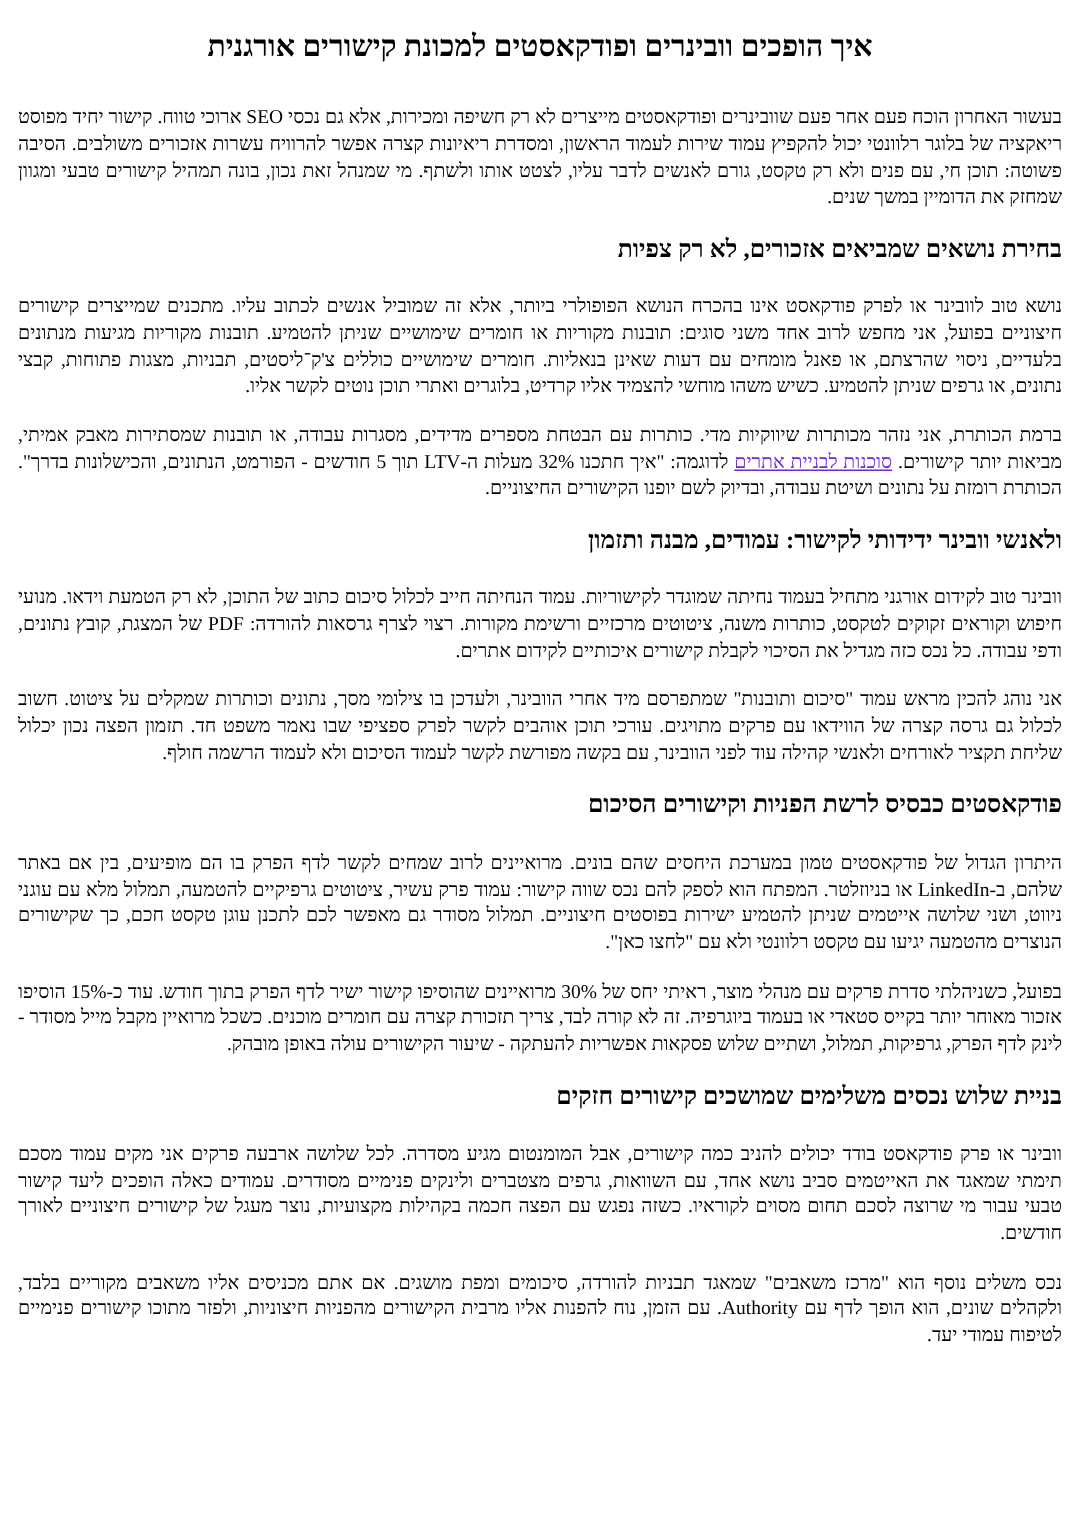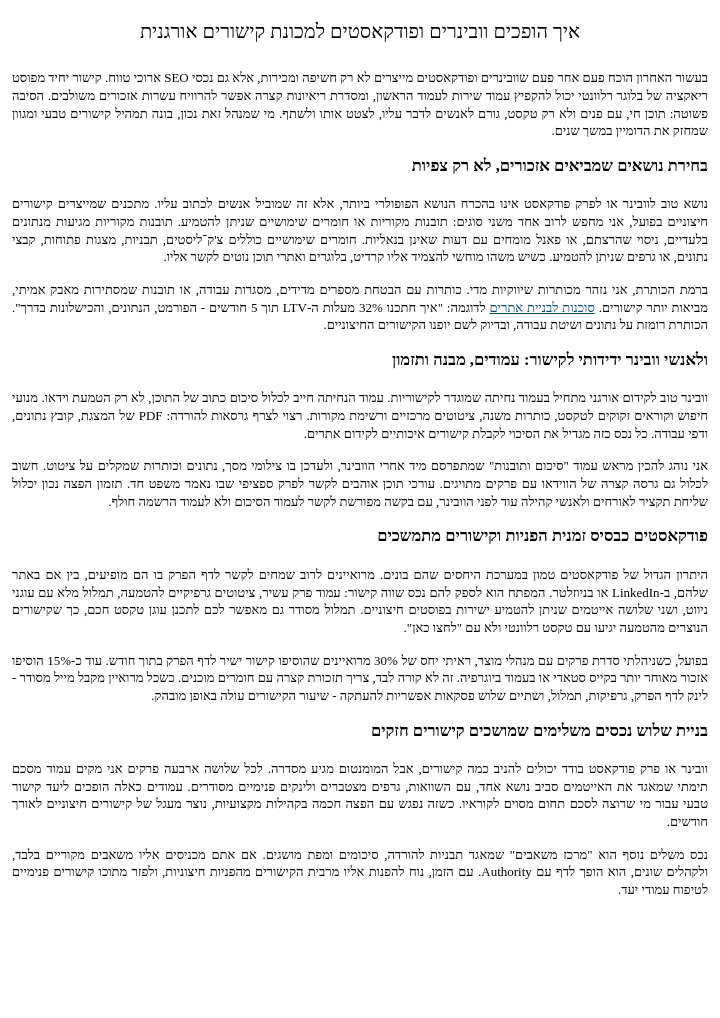--- a/index.html
+++ b/index.html
@@ -13,57 +13,57 @@
     box-sizing: border-box;
     padding: 10px 12px 16px 12px;
     direction: rtl;
     color: #000000;
     font-family: "Liberation Serif", "DejaVu Serif", serif;
     font-size: 13px;
     line-height: 1.36;
   }
   h1.doc-title {
     font-size: 20px;
-    font-weight: normal;
+    font-weight: bold;
     text-align: center;
     margin: 8px 0 24px 0;
   }
   h2.section-heading {
     font-size: 16.5px;
     font-weight: bold;
     text-align: right;
     margin: 12px 0 18px 0;
   }
   p.para {
     text-align: justify;
     margin: 15px 0;
   }
   a.inline-link {
-    color: #0c4a6e;
+    color: #6d28d9;
     text-decoration: underline;
   }
 </style>
 </head>
 <body>
 
 <div class="page">
 
   <h1 class="doc-title">איך הופכים וובינרים ופודקאסטים למכונת קישורים אורגנית</h1>
 
   <p class="para">בעשור האחרון הוכח פעם אחר פעם שוובינרים ופודקאסטים מייצרים לא רק חשיפה ומכירות, אלא גם נכסי SEO ארוכי טווח. קישור יחיד מפוסט ריאקציה של בלוגר רלוונטי יכול להקפיץ עמוד שירות לעמוד הראשון, ומסדרת ריאיונות קצרה אפשר להרוויח עשרות אזכורים משולבים. הסיבה פשוטה: תוכן חי, עם פנים ולא רק טקסט, גורם לאנשים לדבר עליו, לצטט אותו ולשתף. מי שמנהל זאת נכון, בונה תמהיל קישורים טבעי ומגוון שמחזק את הדומיין במשך שנים.</p>
 
   <h2 class="section-heading">בחירת נושאים שמביאים אזכורים, לא רק צפיות</h2>
   <p class="para">נושא טוב לוובינר או לפרק פודקאסט אינו בהכרח הנושא הפופולרי ביותר, אלא זה שמוביל אנשים לכתוב עליו. מתכנים שמייצרים קישורים חיצוניים בפועל, אני מחפש לרוב אחד משני סוגים: תובנות מקוריות או חומרים שימושיים שניתן להטמיע. תובנות מקוריות מגיעות מנתונים בלעדיים, ניסוי שהרצתם, או פאנל מומחים עם דעות שאינן בנאליות. חומרים שימושיים כוללים צ'ק־ליסטים, תבניות, מצגות פתוחות, קבצי נתונים, או גרפים שניתן להטמיע. כשיש משהו מוחשי להצמיד אליו קרדיט, בלוגרים ואתרי תוכן נוטים לקשר אליו.</p>
   <p class="para"><span>ברמת הכותרת, אני נזהר מכותרות שיווקיות מדי. כותרות עם הבטחת מספרים מדידים, מסגרות עבודה, או תובנות שמסתירות מאבק אמיתי, מביאות יותר קישורים. </span><a href="#" class="inline-link">סוכנות לבניית אתרים</a><span> לדוגמה: "איך חתכנו 32% מעלות ה-LTV תוך 5 חודשים - הפורמט, הנתונים, והכישלונות בדרך". הכותרת רומזת על נתונים ושיטת עבודה, ובדיוק לשם יופנו הקישורים החיצוניים.</span></p>
 
   <h2 class="section-heading">ולאנשי וובינר ידידותי לקישור: עמודים, מבנה ותזמון</h2>
   <p class="para">וובינר טוב לקידום אורגני מתחיל בעמוד נחיתה שמוגדר לקישוריות. עמוד הנחיתה חייב לכלול סיכום כתוב של התוכן, לא רק הטמעת וידאו. מנועי חיפוש וקוראים זקוקים לטקסט, כותרות משנה, ציטוטים מרכזיים ורשימת מקורות. רצוי לצרף גרסאות להורדה: PDF של המצגת, קובץ נתונים, ודפי עבודה. כל נכס כזה מגדיל את הסיכוי לקבלת קישורים איכותיים לקידום אתרים.</p>
   <p class="para">אני נוהג להכין מראש עמוד "סיכום ותובנות" שמתפרסם מיד אחרי הוובינר, ולעדכן בו צילומי מסך, נתונים וכותרות שמקלים על ציטוט. חשוב לכלול גם גרסה קצרה של הווידאו עם פרקים מתויגים. עורכי תוכן אוהבים לקשר לפרק ספציפי שבו נאמר משפט חד. תזמון הפצה נכון יכלול שליחת תקציר לאורחים ולאנשי קהילה עוד לפני הוובינר, עם בקשה מפורשת לקשר לעמוד הסיכום ולא לעמוד הרשמה חולף.</p>
 
-  <h2 class="section-heading">פודקאסטים כבסיס זמנית הפניות וקישורים מתמשכים</h2>
+  <h2 class="section-heading">פודקאסטים כבסיס לרשת הפניות וקישורים הסיכום</h2>
   <p class="para">היתרון הגדול של פודקאסטים טמון במערכת היחסים שהם בונים. מרואיינים לרוב שמחים לקשר לדף הפרק בו הם מופיעים, בין אם באתר שלהם, ב-LinkedIn או בניוזלטר. המפתח הוא לספק להם נכס שווה קישור: עמוד פרק עשיר, ציטוטים גרפיקיים להטמעה, תמלול מלא עם עוגני ניווט, ושני שלושה אייטמים שניתן להטמיע ישירות בפוסטים חיצוניים. תמלול מסודר גם מאפשר לכם לתכנן עוגן טקסט חכם, כך שקישורים הנוצרים מהטמעה יגיעו עם טקסט רלוונטי ולא עם "לחצו כאן".</p>
   <p class="para">בפועל, כשניהלתי סדרת פרקים עם מנהלי מוצר, ראיתי יחס של 30% מרואיינים שהוסיפו קישור ישיר לדף הפרק בתוך חודש. עוד כ-15% הוסיפו אזכור מאוחר יותר בקייס סטאדי או בעמוד ביוגרפיה. זה לא קורה לבד, צריך תזכורת קצרה עם חומרים מוכנים. כשכל מרואיין מקבל מייל מסודר - לינק לדף הפרק, גרפיקות, תמלול, ושתיים שלוש פסקאות אפשריות להעתקה - שיעור הקישורים עולה באופן מובהק.</p>
 
   <h2 class="section-heading">בניית שלוש נכסים משלימים שמושכים קישורים חזקים</h2>
   <p class="para">וובינר או פרק פודקאסט בודד יכולים להניב כמה קישורים, אבל המומנטום מגיע מסדרה. לכל שלושה ארבעה פרקים אני מקים עמוד מסכם תימתי שמאגד את האייטמים סביב נושא אחד, עם השוואות, גרפים מצטברים ולינקים פנימיים מסודרים. עמודים כאלה הופכים ליעד קישור טבעי עבור מי שרוצה לסכם תחום מסוים לקוראיו. כשזה נפגש עם הפצה חכמה בקהילות מקצועיות, נוצר מעגל של קישורים חיצוניים לאורך חודשים.</p>
   <p class="para">נכס משלים נוסף הוא "מרכז משאבים" שמאגד תבניות להורדה, סיכומים ומפת מושגים. אם אתם מכניסים אליו משאבים מקוריים בלבד, ולקהלים שונים, הוא הופך לדף עם Authority. עם הזמן, נוח להפנות אליו מרבית הקישורים מהפניות חיצוניות, ולפזר מתוכו קישורים פנימיים לטיפוח עמודי יעד.</p>
 
 </div>
 
 </body></html>

